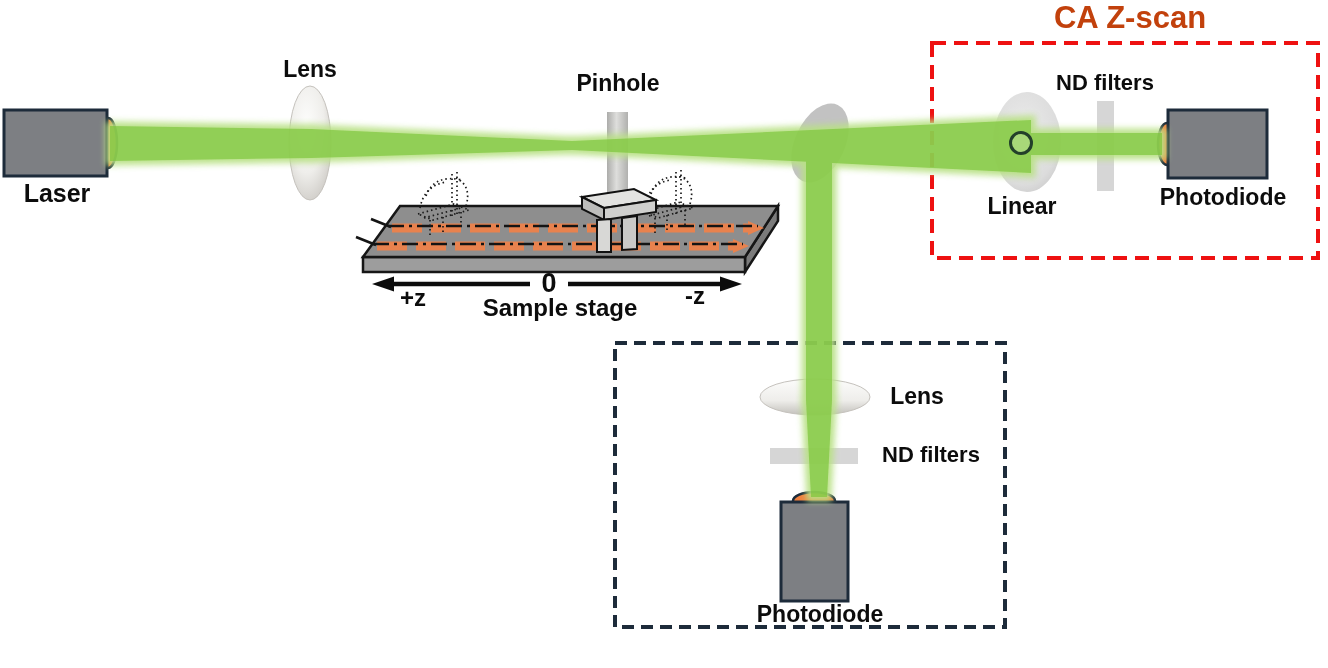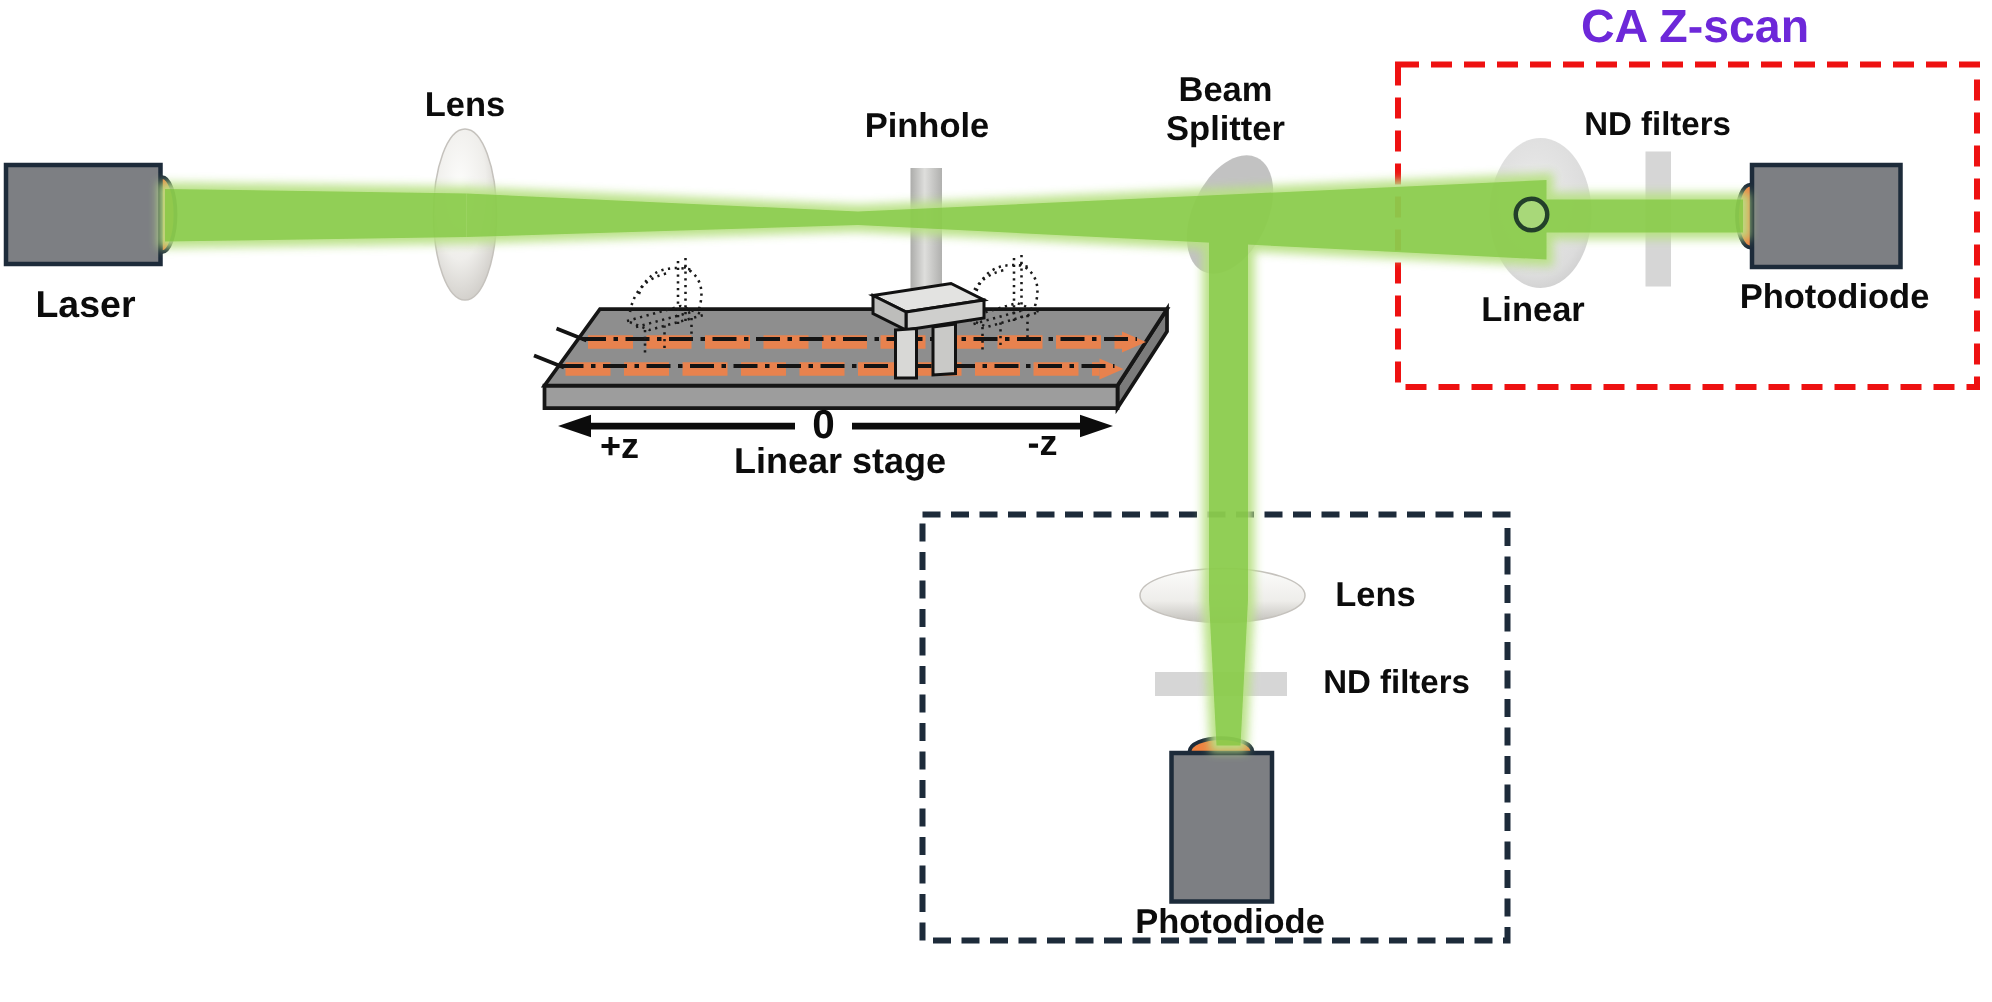--- a/index.html
+++ b/index.html
@@ -8,21 +8,21 @@
     font-family:"Liberation Sans", sans-serif;overflow:hidden;
   }
   #stage-area{position:absolute;left:0;top:0;width:1328px;height:668px;}
   svg{position:absolute;left:0;top:0;}
   .lbl{
     position:absolute;transform:translateX(-50%);
     font-weight:bold;font-size:23px;color:#0c0c0c;
     white-space:nowrap;text-align:center;line-height:1.15;
   }
   .lbl.big{font-size:31px;}
-  .lbl.red{color:#6d28d9;}
+  .lbl.red{color:#c2410c;}
 </style>
 </head>
 <body>
 
 <div id="stage-area">
 
 <svg width="1328" height="668" viewBox="0 0 1328 668">
   <defs>
     <radialGradient id="lens1Grad" cx="42%" cy="35%" r="75%">
       <stop offset="0%" stop-color="#fdfdfc"></stop>
@@ -148,34 +148,30 @@
       <polygon points="572,141 1031,120 1031,173 572,150"></polygon>
       <polygon points="1028,133 1162,133 1162,155 1028,155"></polygon>
       <polygon points="806,150 832,150 832,400 806,400"></polygon>
       <polygon points="806,400 832,400 827,497 811,497"></polygon>
     </g>
   </g>
 
   <circle cx="1021" cy="143" r="10.5" fill="rgba(255,255,255,0.22)" stroke="#23402a" stroke-width="3"></circle>
 </svg>
 
-  <div class="lbl" style="left:57px;top:189px;font-size:25px;">Laser</div>
+  <div class="lbl" style="left:57px;top:179px;font-size:25px;">Laser</div>
   <div class="lbl" style="left:310px;top:56px;">Lens</div>
   <div class="lbl" style="left:618px;top:70px;">Pinhole</div>
-  <div class="lbl" style="left:817px;top:46px;">
-    <div>Beam</div>
-    <div>Splitter</div>
-  </div>
 
   <div class="lbl big red" style="left:1130px;top:0px;">CA Z-scan</div>
   <div class="lbl" style="left:1105px;top:70px;font-size:22px;">ND filters</div>
   <div class="lbl" style="left:1022px;top:193px;">Linear</div>
   <div class="lbl" style="left:1223px;top:184px;">Photodiode</div>
 
   <div class="lbl" style="left:917px;top:383px;">Lens</div>
   <div class="lbl" style="left:931px;top:442px;font-size:22px;">ND filters</div>
   <div class="lbl" style="left:820px;top:601px;">Photodiode</div>
 
   <div class="lbl" style="left:413px;top:284px;font-size:24px;">+z</div>
   <div class="lbl" style="left:549px;top:268px;font-size:27px;">0</div>
   <div class="lbl" style="left:695px;top:282px;font-size:24px;">-z</div>
-  <div class="lbl" style="left:560px;top:294px;font-size:24px;">Linear stage</div>
+  <div class="lbl" style="left:560px;top:294px;font-size:24px;">Sample stage</div>
 </div>
 
 </body></html>

